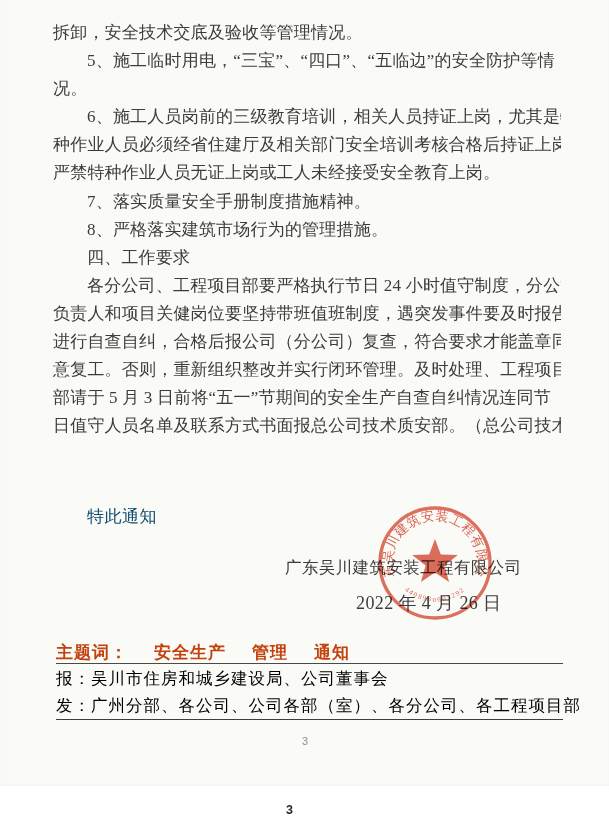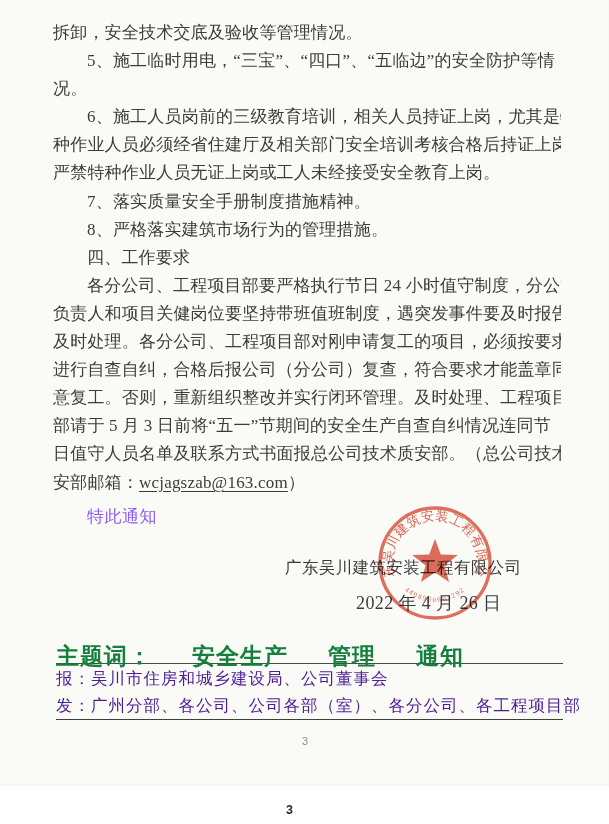--- a/index.html
+++ b/index.html
@@ -18,21 +18,21 @@
   .doc-body {
     position:absolute; left:53px; top:19px; width:508px;
     font-size:17px; line-height:28.1px; color:#3c3c3c;
     letter-spacing:0.2px;
   }
   .line { white-space:nowrap; overflow:hidden; }
   .line.indent { padding-left:34px; }
   .email { text-decoration:underline; text-underline-offset:3px; }
   .closing {
     position:absolute; left:87px; top:505px;
-    font-size:17px; color:#8b5cf6; letter-spacing:0.5px;
+    font-size:17px; color:#0c4a6e; letter-spacing:0.5px;
   }
   
   .sig-company {
     position:absolute; left:285px; top:557px;
     font-size:16.5px; color:#3c3c3c; letter-spacing:0.4px; white-space:nowrap;
   }
   .sig-date {
     position:absolute; left:356px; top:591px;
     font-size:18px; color:#3c3c3c; letter-spacing:0.4px; white-space:nowrap;
   }
@@ -40,28 +40,28 @@
   .seal {
     position:absolute; left:376px; top:501px; width:120px; height:132px;
     color:#d8503b; mix-blend-mode:multiply; opacity:0.88;
   }
   .seal text { font-family:"Liberation Serif", serif; }
   
   .subject-row {
     position:absolute; left:56px; top:641px; width:507px; height:23px;
     border-bottom:1.5px solid #4a4a4a;
     font-family:"Liberation Sans", sans-serif; font-weight:bold;
-    font-size:23px; color:#15803d; letter-spacing:1px;
+    font-size:17px; color:#c2410c; letter-spacing:1px;
     display:flex; align-items:flex-start;
   }
-  .subject-term { margin-left:40px; }
+  .subject-term { margin-left:26px; }
   .subject-term.first { }
   .footer-line {
     position:absolute; left:56px; width:507px;
-    font-size:16.5px; color:#4c1d95; letter-spacing:1px; white-space:nowrap;
+    font-size:16.5px; color:#000000; letter-spacing:1px; white-space:nowrap;
   }
   .report-line { top:668px; }
   .dispatch-line { top:695px; }
   .footer-rule-bottom {
     position:absolute; left:56px; top:719px; width:507px; height:0;
     border-top:1.6px solid #3e3e3e;
   }
   .scan-pagenum {
     position:absolute; left:302px; top:735px;
     font-family:"Liberation Sans", sans-serif;
@@ -84,26 +84,24 @@
         <div class="line indent">5、施工临时用电，“三宝”、“四口”、“五临边”的安全防护等情</div>
         <div class="line">况。</div>
         <div class="line indent">6、施工人员岗前的三级教育培训，相关人员持证上岗，尤其是特</div>
         <div class="line">种作业人员必须经省住建厅及相关部门安全培训考核合格后持证上岗，</div>
         <div class="line">严禁特种作业人员无证上岗或工人未经接受安全教育上岗。</div>
         <div class="line indent">7、落实质量安全手册制度措施精神。</div>
         <div class="line indent">8、严格落实建筑市场行为的管理措施。</div>
         <div class="line indent">四、工作要求</div>
         <div class="line indent">各分公司、工程项目部要严格执行节日 24 小时值守制度，分公司</div>
         <div class="line">负责人和项目关健岗位要坚持带班值班制度，遇突发事件要及时报告、</div>
-        <div class="line">及时处理。各分公司、工程项目部对刚申请复工的项目，必须按要求</div>
         <div class="line">进行自查自纠，合格后报公司（分公司）复查，符合要求才能盖章同</div>
         <div class="line">意复工。否则，重新组织整改并实行闭环管理。及时处理、工程项目</div>
         <div class="line">部请于 5 月 3 日前将“五一”节期间的安全生产自查自纠情况连同节</div>
         <div class="line">日值守人员名单及联系方式书面报总公司技术质安部。（总公司技术质</div>
-        <div class="line"><span>安部邮箱：</span><span class="email">wcjagszab@163.com</span><span>）</span></div>
       </div>
 
     <div class="closing">特此通知</div>
 
     <div class="sig-company">广东吴川建筑安装工程有限公司</div>
     <div class="sig-date">2022 年 4 月 26 日</div>
 
     <svg class="seal" viewBox="0 0 120 132" aria-hidden="true" style="color: rgb(216, 80, 59);">
       <circle cx="59" cy="62" r="55" fill="none" stroke="currentColor" stroke-width="3.4" opacity="0.92"></circle>
       <defs>

